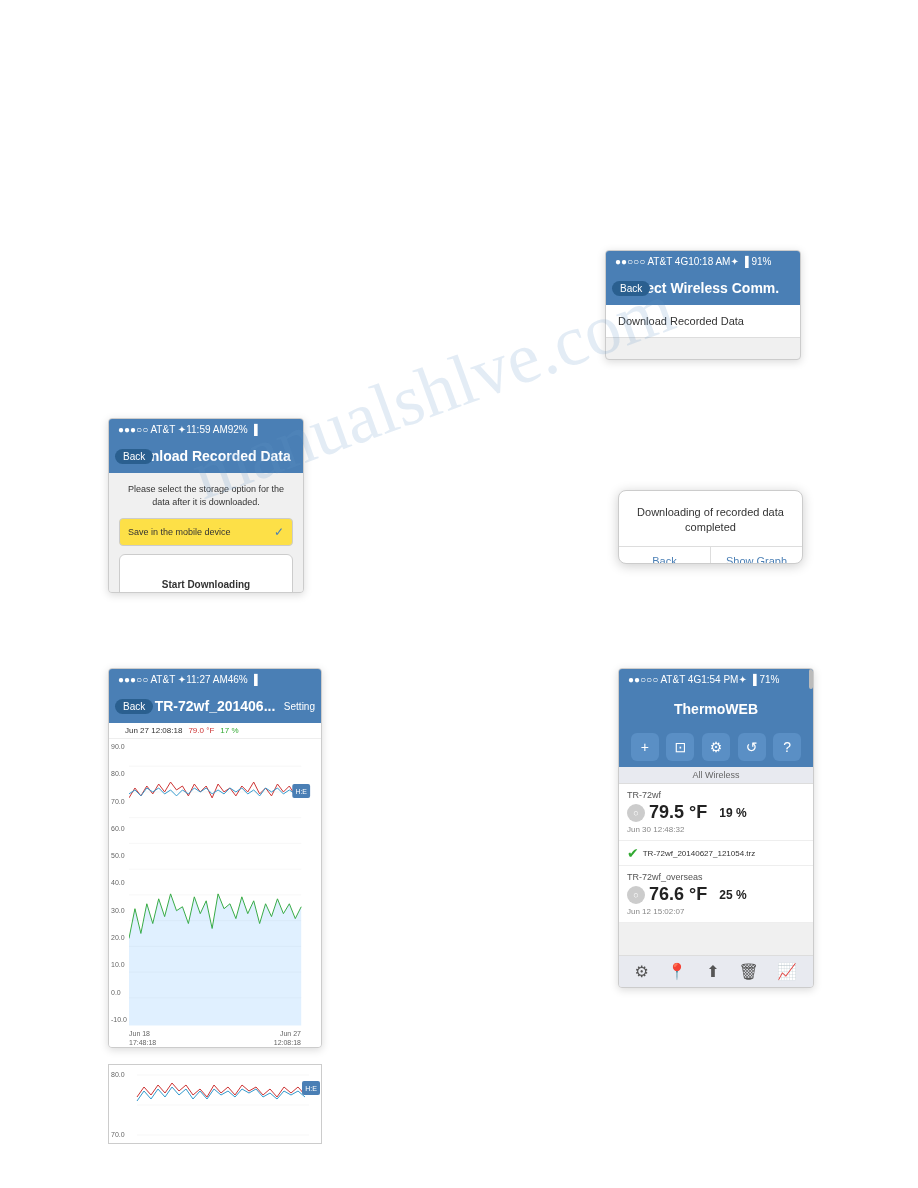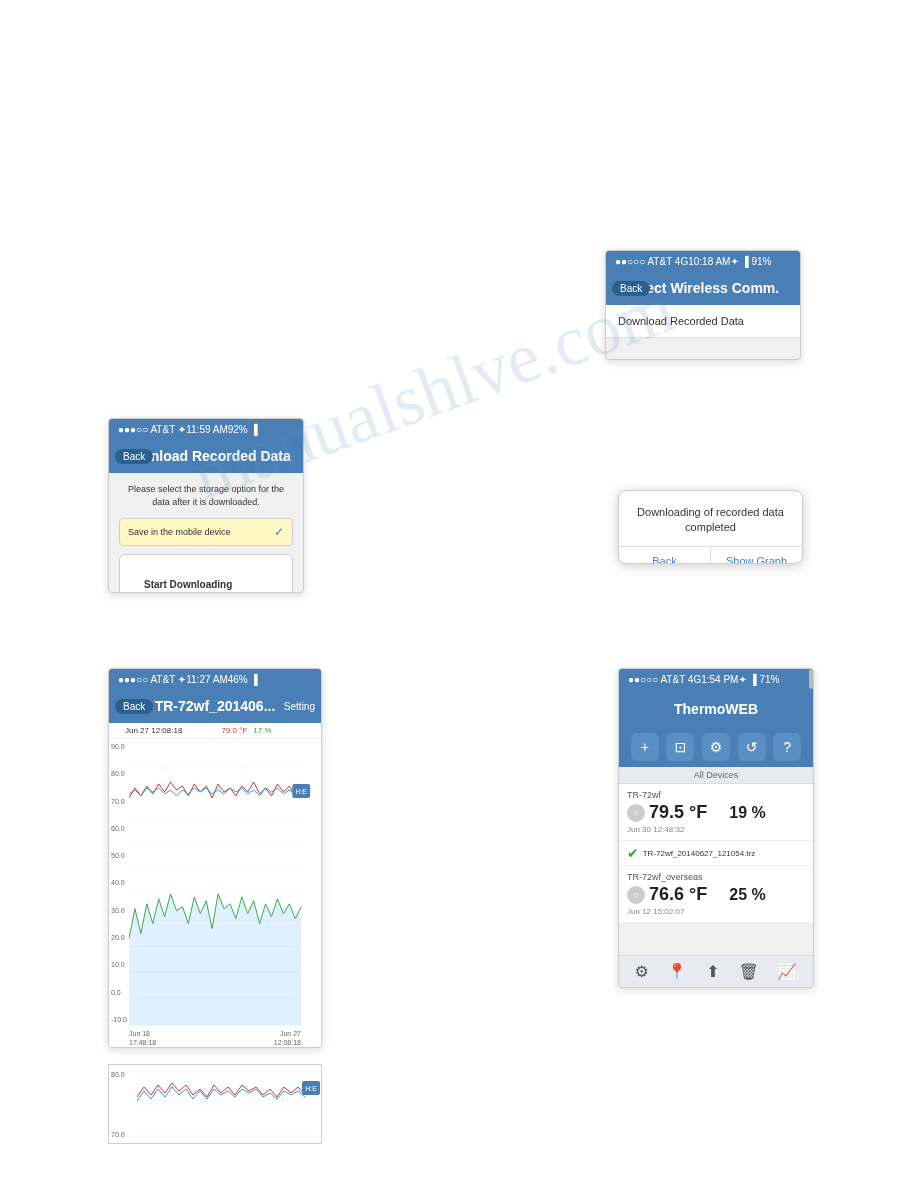--- a/index.html
+++ b/index.html
@@ -95,21 +95,21 @@
 
     .screen1-desc {
       font-size: 9px;
       color: #333;
       text-align: center;
       margin-bottom: 10px;
       line-height: 1.4;
     }
 
     .screen1-option-row {
-      background: #fef9c3;
+      background: #fde047;
       border: 1px solid #ccc;
       border-radius: 4px;
       display: flex;
       align-items: center;
       justify-content: space-between;
       padding: 6px 8px;
       margin-bottom: 8px;
     }
 
     .screen1-option-label {
@@ -119,21 +119,21 @@
 
     .checkmark {
       color: #4a7fb5;
       font-size: 12px;
     }
 
     .start-btn {
       background: white;
       border: 1px solid #ccc;
       border-radius: 6px;
-      text-align: left;
+      text-align: center;
       padding: 24px;
       font-size: 10px;
       color: #333;
       font-weight: bold;
       width: 100%;
     }
 
     
     #screen2 {
       left: 605px;
@@ -208,21 +208,21 @@
     .graph-header-info {
       background: white;
       padding: 3px 16px;
       font-size: 8px;
       border-bottom: 1px solid #eee;
       display: flex;
       gap: 6px;
     }
 
     .graph-date { color: #333; }
-    .graph-temp { color: #cc3333; margin-left: 33px; }
+    .graph-temp { color: #cc3333; }
     .graph-humid2 { color: #33aa33; }
 
     .graph-area {
       background: white;
       position: relative;
       overflow: hidden;
     }
 
     .graph-y-labels {
       position: absolute;
@@ -327,24 +327,24 @@
       flex-shrink: 0;
     }
 
     .device-temp {
       font-size: 18px;
       font-weight: bold;
       color: #222;
     }
 
     .device-humid {
-      font-size: 16px;
+      font-size: 12px;
       font-weight: bold;
       color: #222;
-      margin-left: 18px;
+      margin-left: 8px;
     }
 
     .device-date {
       font-size: 8px;
       color: #888;
       margin-top: 2px;
     }
 
     .device-file-row {
       display: flex;
@@ -536,21 +536,21 @@
   <div class="thermoweb-nav">
     <span class="thermoweb-title">ThermoWEB</span>
   </div>
   <div class="thermoweb-toolbar">
     <div class="toolbar-icon-btn">+</div>
     <div class="toolbar-icon-btn">⊡</div>
     <div class="toolbar-icon-btn">⚙</div>
     <div class="toolbar-icon-btn">↺</div>
     <div class="toolbar-icon-btn">?</div>
   </div>
-  <div class="section-header">All Devices</div>
+  <div class="section-header">All Wireless</div>
 
   <div class="device-card">
     <div class="device-name">TR-72wf</div>
     <div class="device-readings">
       <div class="device-icon">○</div>
       <span class="device-temp">79.5 °F</span>
       <span class="device-humid">19 %</span>
       <div class="scroll-indicator"></div>
     </div>
     <div class="device-date">Jun 30 12:48:32</div>

